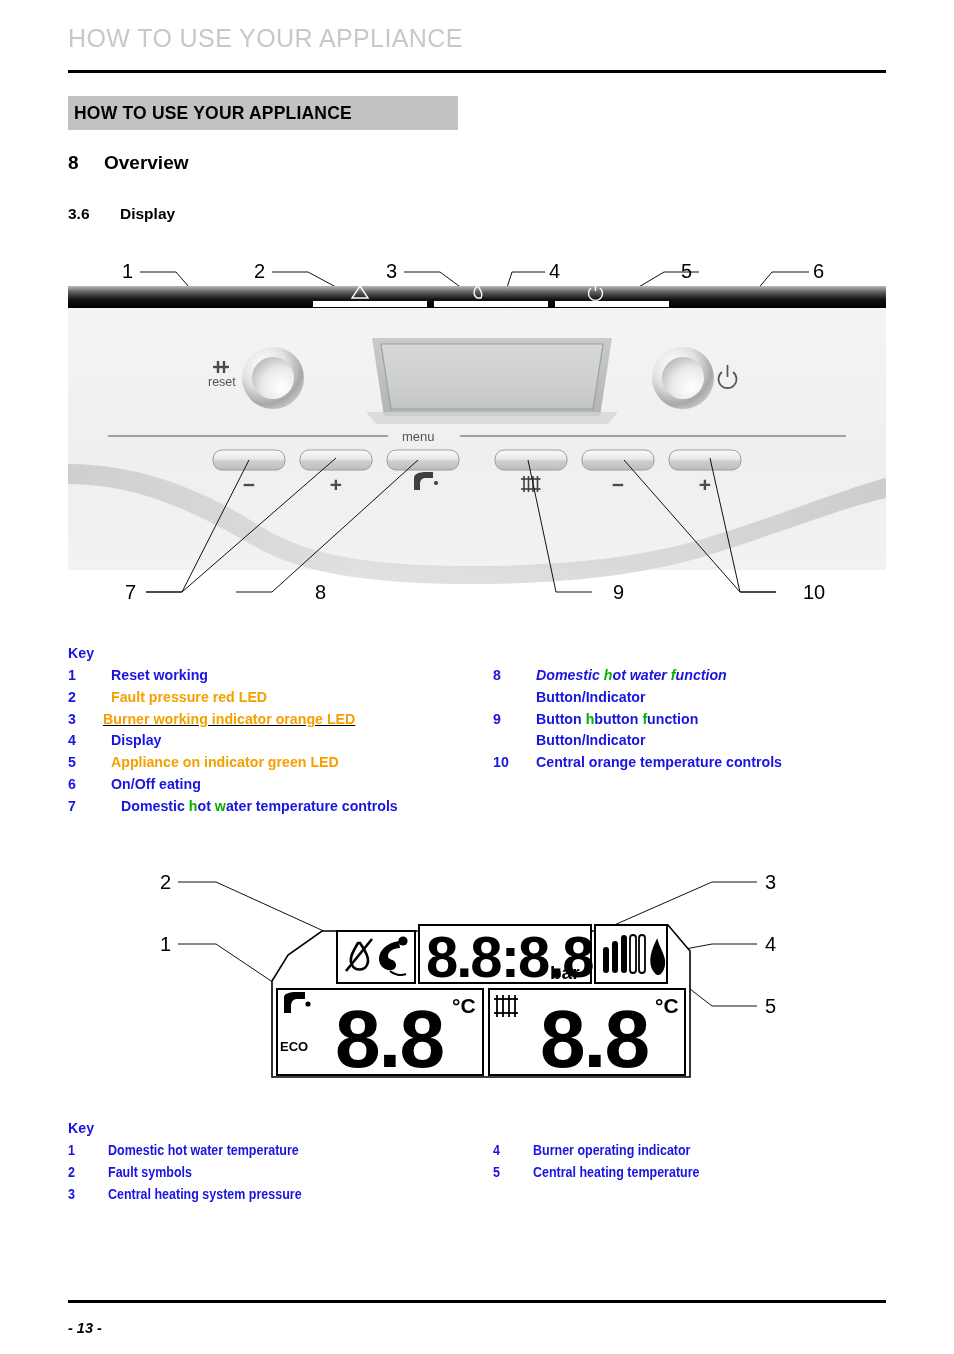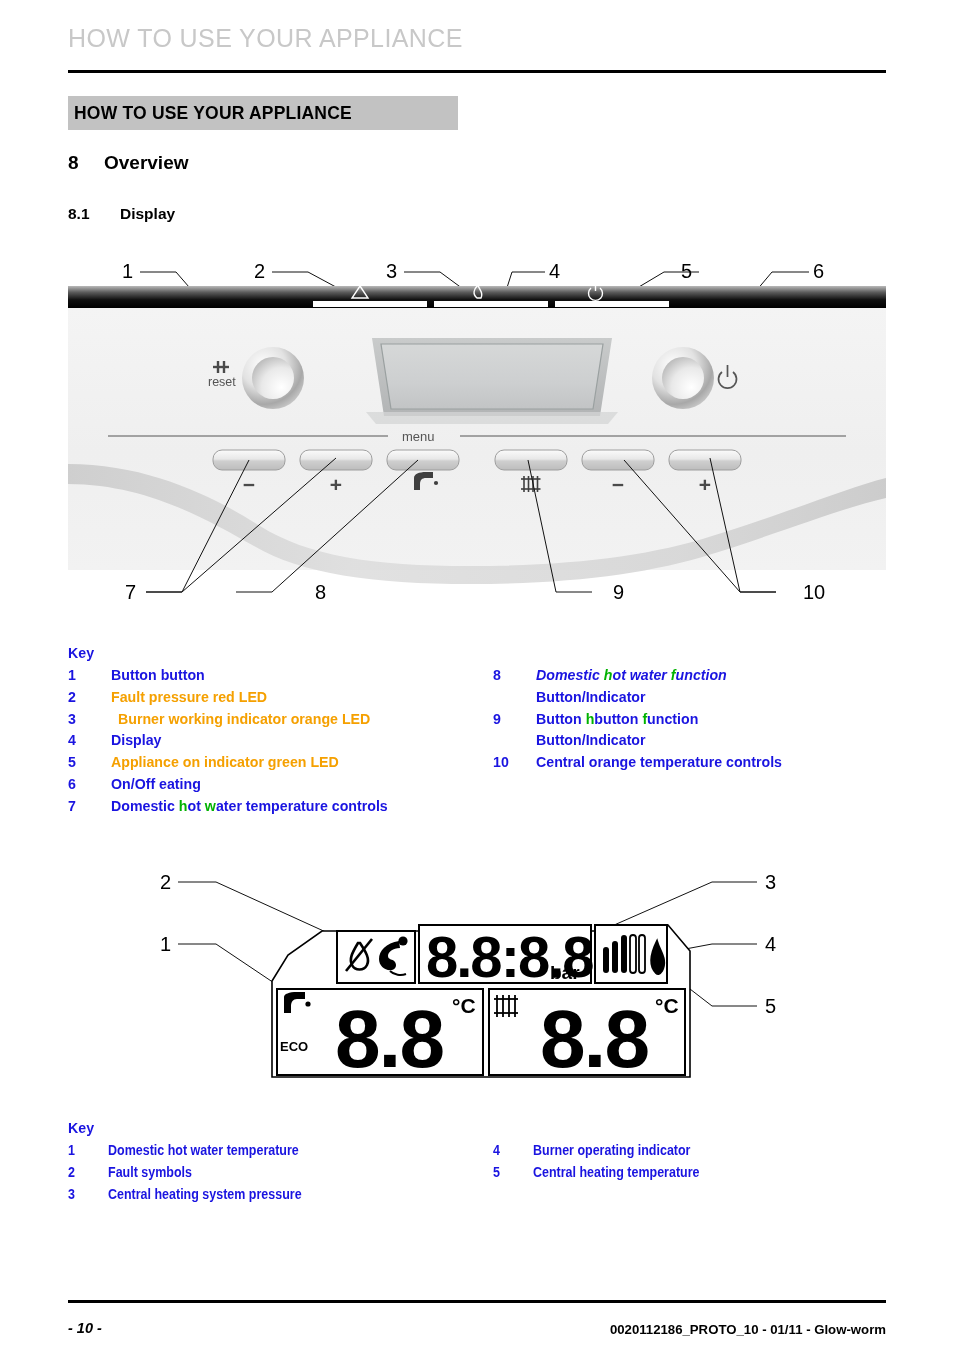--- a/index.html
+++ b/index.html
@@ -86,21 +86,21 @@
 
   <div class="chapter-bar">
     <span>HOW TO USE YOUR APPLIANCE</span>
   </div>
 
   <div class="h-sec" id="sec8">
     <span class="num">8</span>
     <span class="txt">Overview</span>
   </div>
   <div class="h-sec" id="sec81">
-    <span class="num">8.1</span>
+    <span class="num">3.6</span>
     <span class="txt">Display</span>
   </div>
 
   <div class="fig1">
     <svg width="954" height="360" viewBox="0 0 954 360" xmlns="http://www.w3.org/2000/svg">
       <defs>
         <linearGradient id="topBar" x1="0" y1="0" x2="0" y2="1">
           <stop offset="0%" stop-color="#b9b9b9"></stop>
           <stop offset="28%" stop-color="#5d5d5d"></stop>
           <stop offset="62%" stop-color="#111111"></stop>
@@ -267,45 +267,45 @@
         <text x="803" y="349">10</text>
       </g>
     </svg>
   </div>
 
   <div class="keyblock" id="key1">
     <div class="key-title">Key</div>
     <div id="key1col1">
         <div class="krow" style="top: 22px; left: 0px;">
           <span class="kn c-blue" style="left: 0px;">1</span>
-          <span class="kt" style="left: 43px;"><span class="c-blue">Button button</span></span>
+          <span class="kt" style="left: 43px;"><span class="c-blue">Reset working</span></span>
         </div>
         <div class="krow" style="top: 43.8px; left: 0px;">
           <span class="kn c-blue" style="left: 0px;">2</span>
           <span class="kt" style="left: 43px;"><span class="c-orange">Fault pressure red LED</span></span>
         </div>
         <div class="krow" style="top: 65.6px; left: 0px;">
           <span class="kn c-blue" style="left: 0px;">3</span>
-          <span class="kt" style="left: 50px;"><span class="c-orange">Burner working indicator orange LED</span></span>
+          <span class="kt" style="left: 35px; text-decoration: underline;"><span class="c-orange">Burner working indicator orange LED</span></span>
         </div>
         <div class="krow" style="top: 87.4px; left: 0px;">
           <span class="kn c-blue" style="left: 0px;">4</span>
           <span class="kt" style="left: 43px;"><span class="c-blue">Display</span></span>
         </div>
         <div class="krow" style="top: 109.2px; left: 0px;">
           <span class="kn c-blue" style="left: 0px;">5</span>
           <span class="kt" style="left: 43px;"><span class="c-orange">Appliance on indicator green LED</span></span>
         </div>
         <div class="krow" style="top: 131px; left: 0px;">
           <span class="kn c-blue" style="left: 0px;">6</span>
           <span class="kt" style="left: 43px;"><span class="c-blue">On/Off eating</span></span>
         </div>
         <div class="krow" style="top: 152.8px; left: 0px;">
           <span class="kn c-blue" style="left: 0px;">7</span>
-          <span class="kt" style="left: 43px;"><span class="c-blue">Domestic </span><span class="c-green">h</span><span class="c-blue">ot </span><span class="c-green">w</span><span class="c-blue">ater temperature controls</span></span>
+          <span class="kt" style="left: 53px;"><span class="c-blue">Domestic </span><span class="c-green">h</span><span class="c-blue">ot </span><span class="c-green">w</span><span class="c-blue">ater temperature controls</span></span>
         </div>
       </div>
     <div id="key1col2">
         <div class="krow" style="top: 22px; left: 0px;">
           <span class="kn c-blue" style="left: 425px;">8</span>
           <span class="kt" style="left: 468px; font-style: italic;"><span class="c-blue">Domestic </span><span class="c-green">h</span><span class="c-blue">ot water </span><span class="c-green">f</span><span class="c-blue">unction</span></span>
         </div>
         <div class="krow" style="top: 43.8px; left: 0px;">
           <span class="kn c-blue" style="left: 425px;"></span>
           <span class="kt" style="left: 468px;"><span class="c-blue">Button/Indicator</span></span>
@@ -426,16 +426,15 @@
           <span class="kt c-blue cond" style="left: 465px;">Burner operating indicator</span>
         </div>
         <div class="krow" style="top: 43.8px; left: 0px;">
           <span class="kn c-blue cond" style="left: 425px;">5</span>
           <span class="kt c-blue cond" style="left: 465px;">Central heating temperature</span>
         </div>
       </div>
   </div>
 
   <div class="footer-rule"></div>
-  <div class="foot-left">- 10 -</div>
-  <div class="foot-right">0020112186_PROTO_10 - 01/11 - Glow-worm</div>
+  <div class="foot-left">- 13 -</div>
 
 </div>
 
 </body></html>

